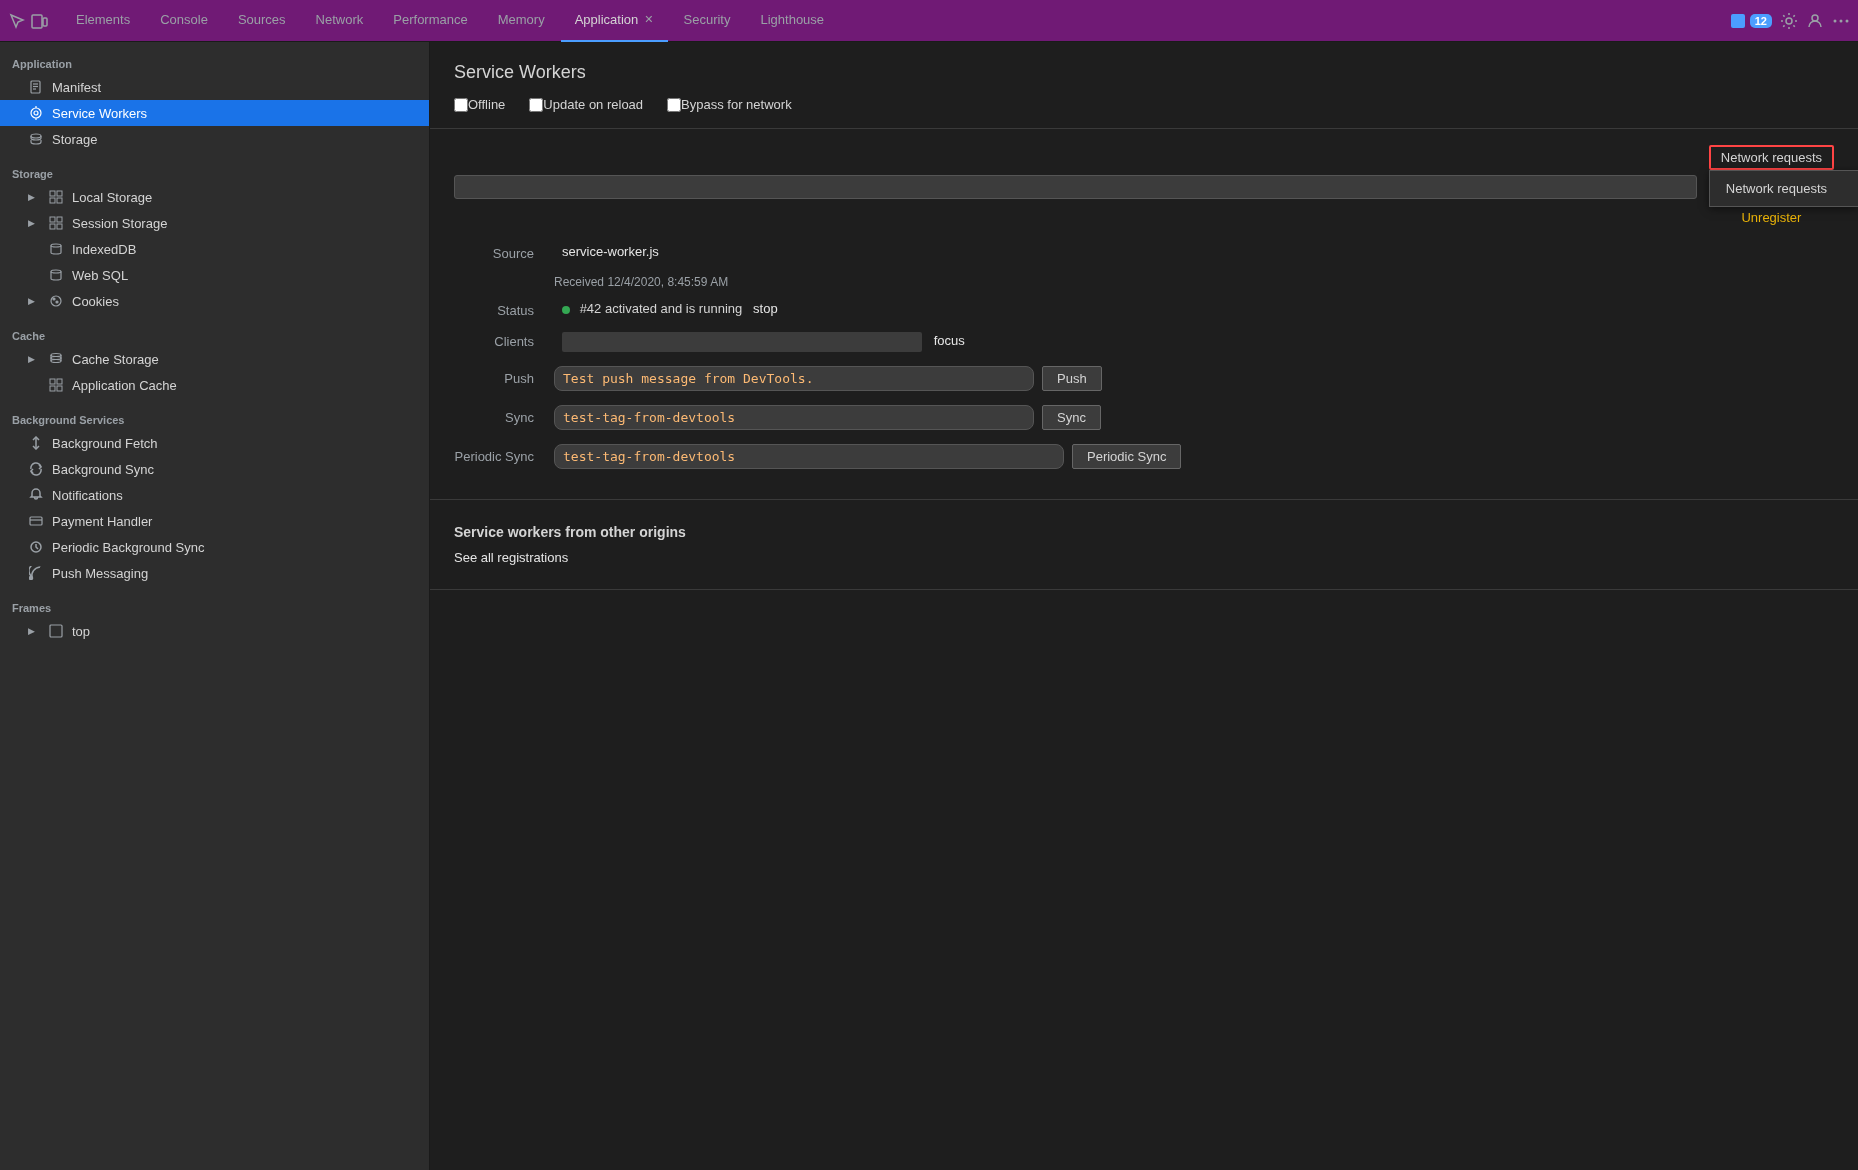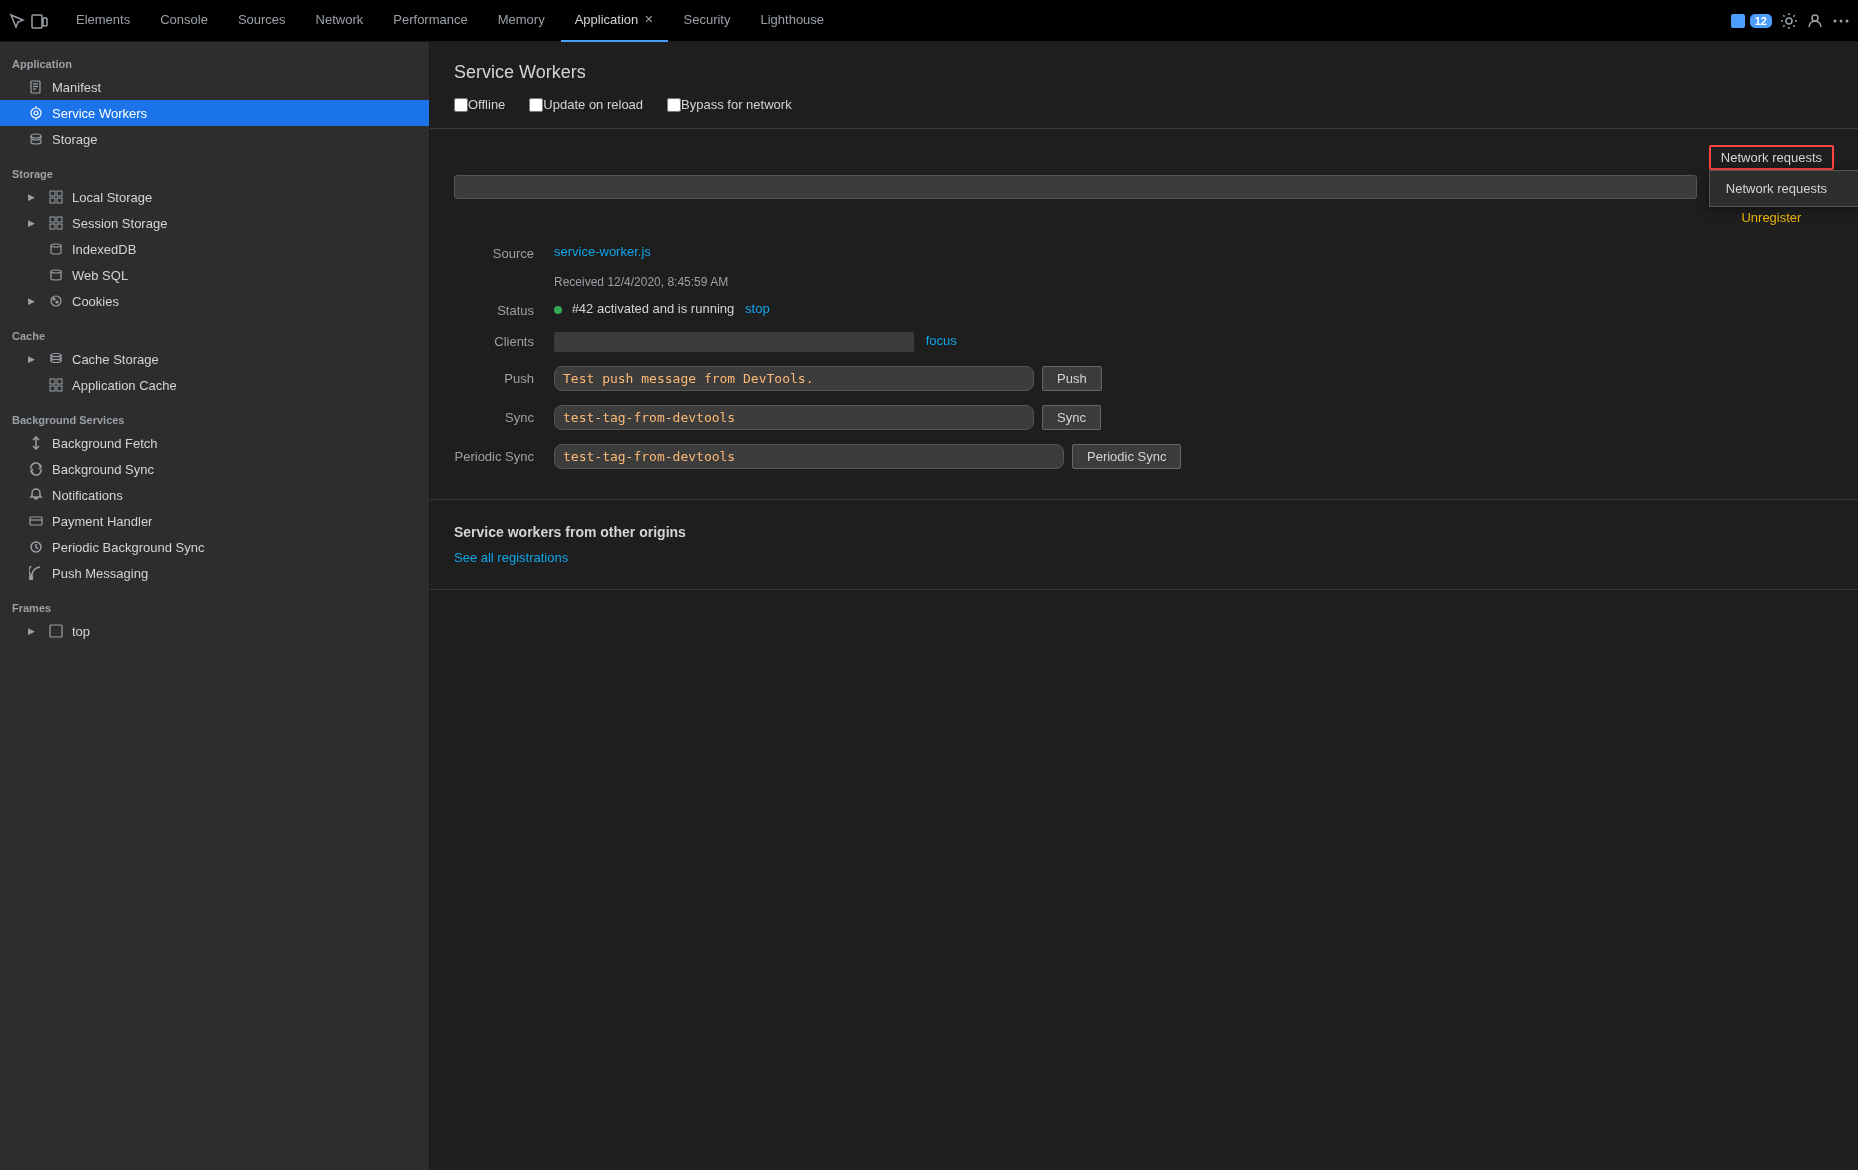--- a/index.html
+++ b/index.html
@@ -10,21 +10,21 @@
       font-size: 13px;
       width: 1858px;
       height: 1170px;
       overflow: hidden;
     }
 
     
     .tab-bar {
       display: flex;
       align-items: center;
-      background: #000000;
+      background: #701a75;
       border-bottom: 1px solid #1a1a1a;
       height: 42px;
       padding: 0 8px;
       gap: 2px;
     }
     .tab-bar-icons {
       display: flex;
       gap: 4px;
       margin-right: 12px;
     }
@@ -215,36 +215,36 @@
       background: none;
       border: none;
       padding: 3px 6px;
     }
 
     
     .worker-detail-row {
       display: flex;
       align-items: flex-start;
       margin-bottom: 14px;
-      gap: 0;
+      gap: 8px;
     }
     .detail-label {
       width: 100px;
       color: #9aa0a6;
       text-align: right;
       padding-right: 20px;
       flex-shrink: 0;
       padding-top: 2px;
     }
     .detail-value {
       flex: 1;
       color: #d4d4d4;
     }
     .detail-link {
-      color: #0ea5e9;
+      color: #e5e5e5;
       cursor: pointer;
       text-decoration: none;
     }
     .status-dot {
       display: inline-block;
       width: 8px;
       height: 8px;
       border-radius: 50%;
       background: #34a853;
       margin-right: 6px;

